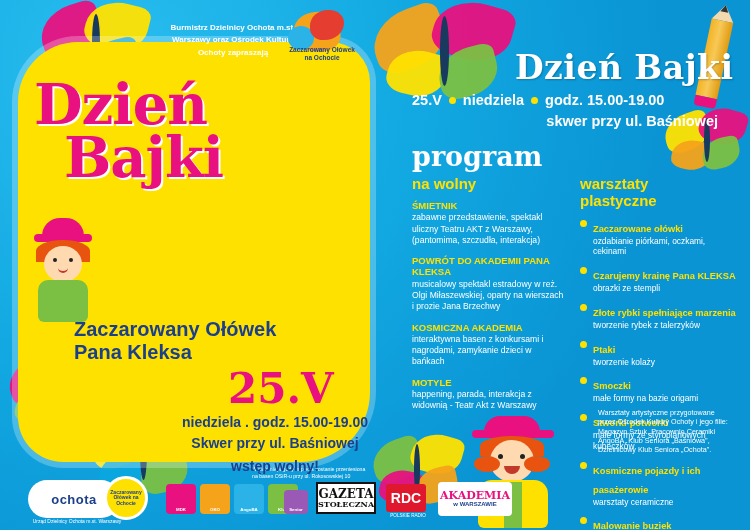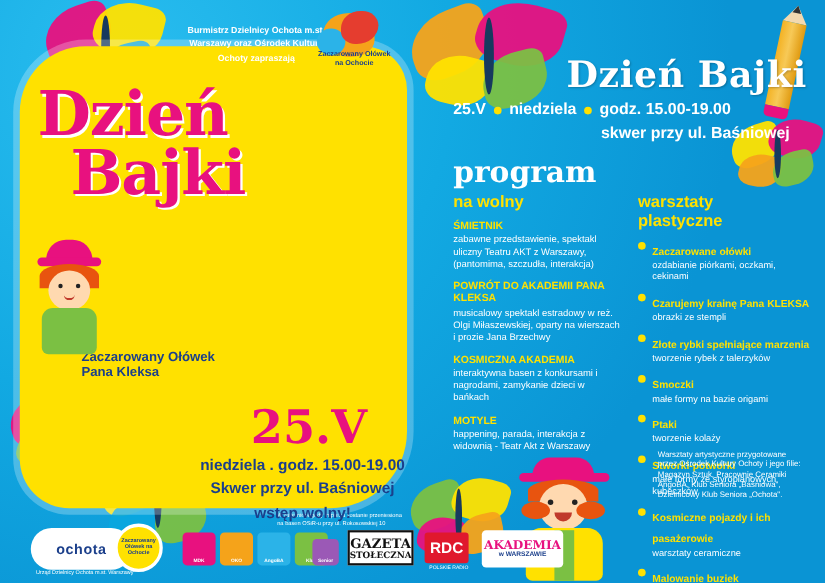--- a/index.html
+++ b/index.html
@@ -41,21 +41,21 @@
     font-weight: bold;
     font-size: 56px;
     line-height: .95;
     letter-spacing: -1px;
     text-shadow: 2px 2px 0 #ffffff;
     z-index: 4;
   }
   .left-title .l2 { display: block; margin-left: 30px; }
   .left-sub {
     position: absolute; left: 74px; top: 318px; width: 300px;
-    color: #1b3f8b; font-weight: bold; font-size: 12px; line-height: 1.15;
+    color: #1b3f8b; font-weight: bold; font-size: 20px; line-height: 1.15;
     font-family: "Liberation Sans", sans-serif;
     z-index: 4;
   }
   .date-big {
     position: absolute; left: 228px; top: 364px;
     color: #e8117f; font-family: "DejaVu Serif", serif; font-weight: bold;
     font-size: 42px; z-index: 4;
   }
   .left-when {
     position: absolute; left: 150px; top: 412px; width: 250px;
@@ -404,29 +404,29 @@
         <div class="bullet-item">
           <span class="bullet-dot"></span>
           <span class="bullet-txt">
             <span class="bt">Złote rybki spełniające marzenia</span>
             <span class="bb" style="display:block">tworzenie rybek z talerzyków</span>
           </span>
         </div>
         <div class="bullet-item">
           <span class="bullet-dot"></span>
           <span class="bullet-txt">
+            <span class="bt">Ptaki</span>
+            <span class="bb" style="display:block">tworzenie kolaży</span>
+          </span>
+        </div>
+        <div class="bullet-item">
+          <span class="bullet-dot"></span>
+          <span class="bullet-txt">
             <span class="bt">Smoczki</span>
             <span class="bb" style="display:block">małe formy na bazie origami</span>
-          </span>
-        </div>
-        <div class="bullet-item">
-          <span class="bullet-dot"></span>
-          <span class="bullet-txt">
-            <span class="bt">Ptaki</span>
-            <span class="bb" style="display:block">tworzenie kolaży</span>
           </span>
         </div>
         <div class="bullet-item">
           <span class="bullet-dot"></span>
           <span class="bullet-txt">
             <span class="bt">Stworki-potworki</span>
             <span class="bb" style="display:block">małe formy ze styropianowych kubeczków</span>
           </span>
         </div>
         <div class="bullet-item">

